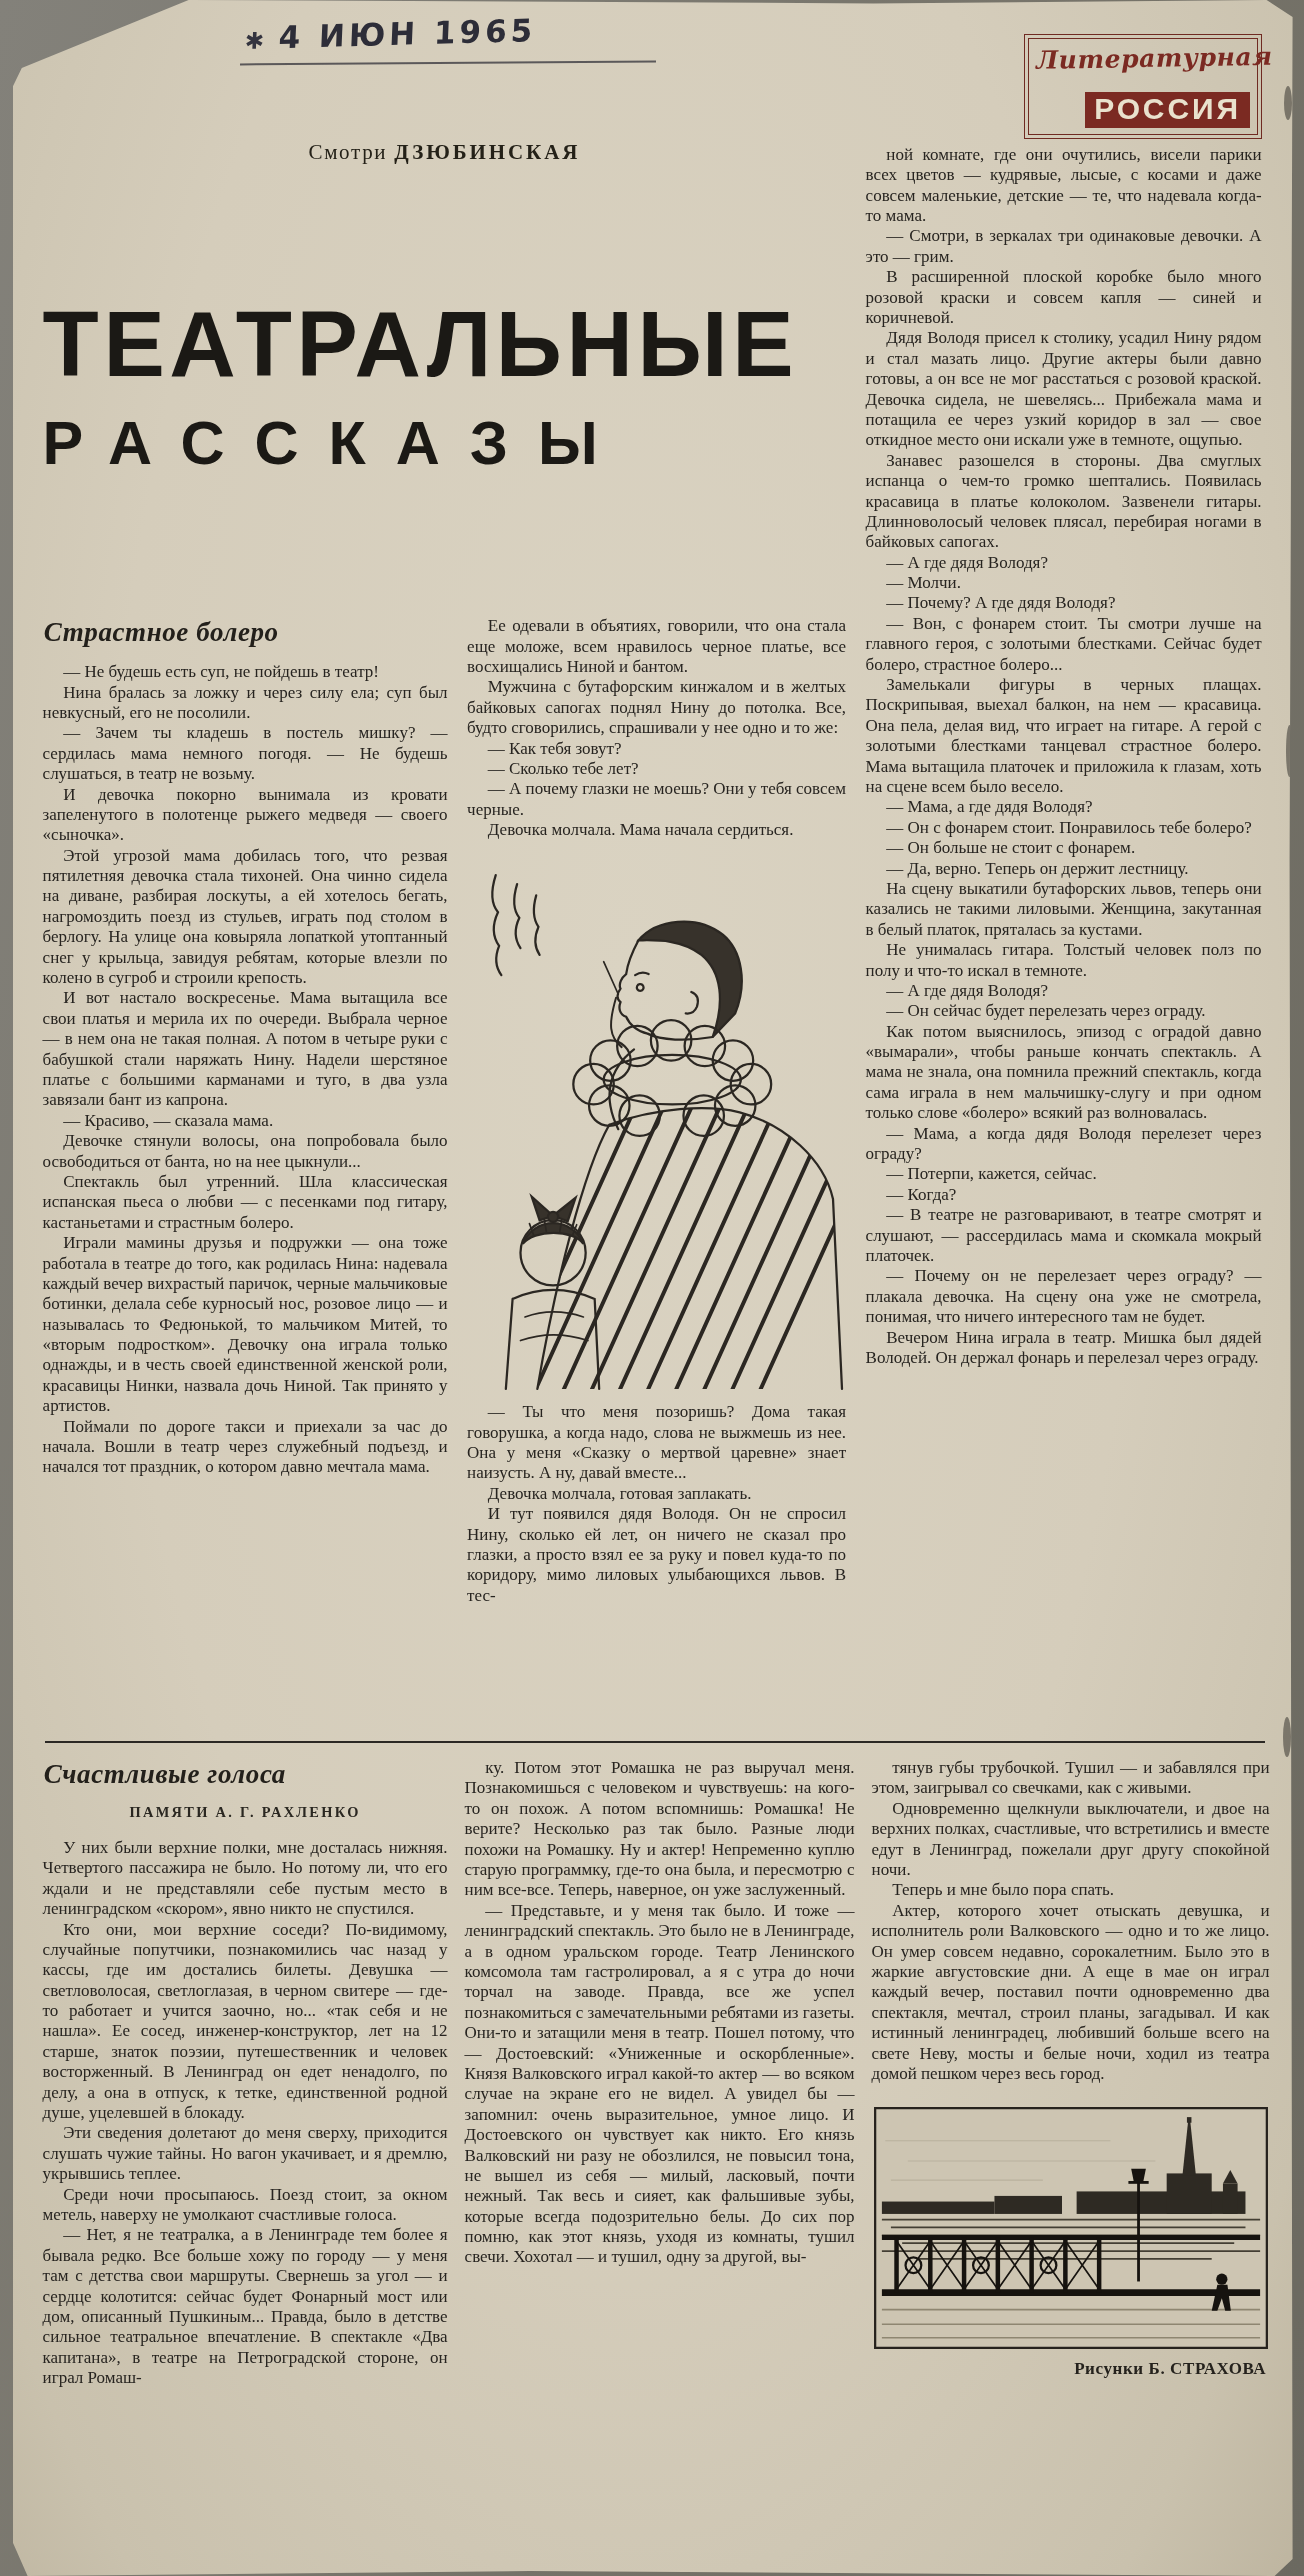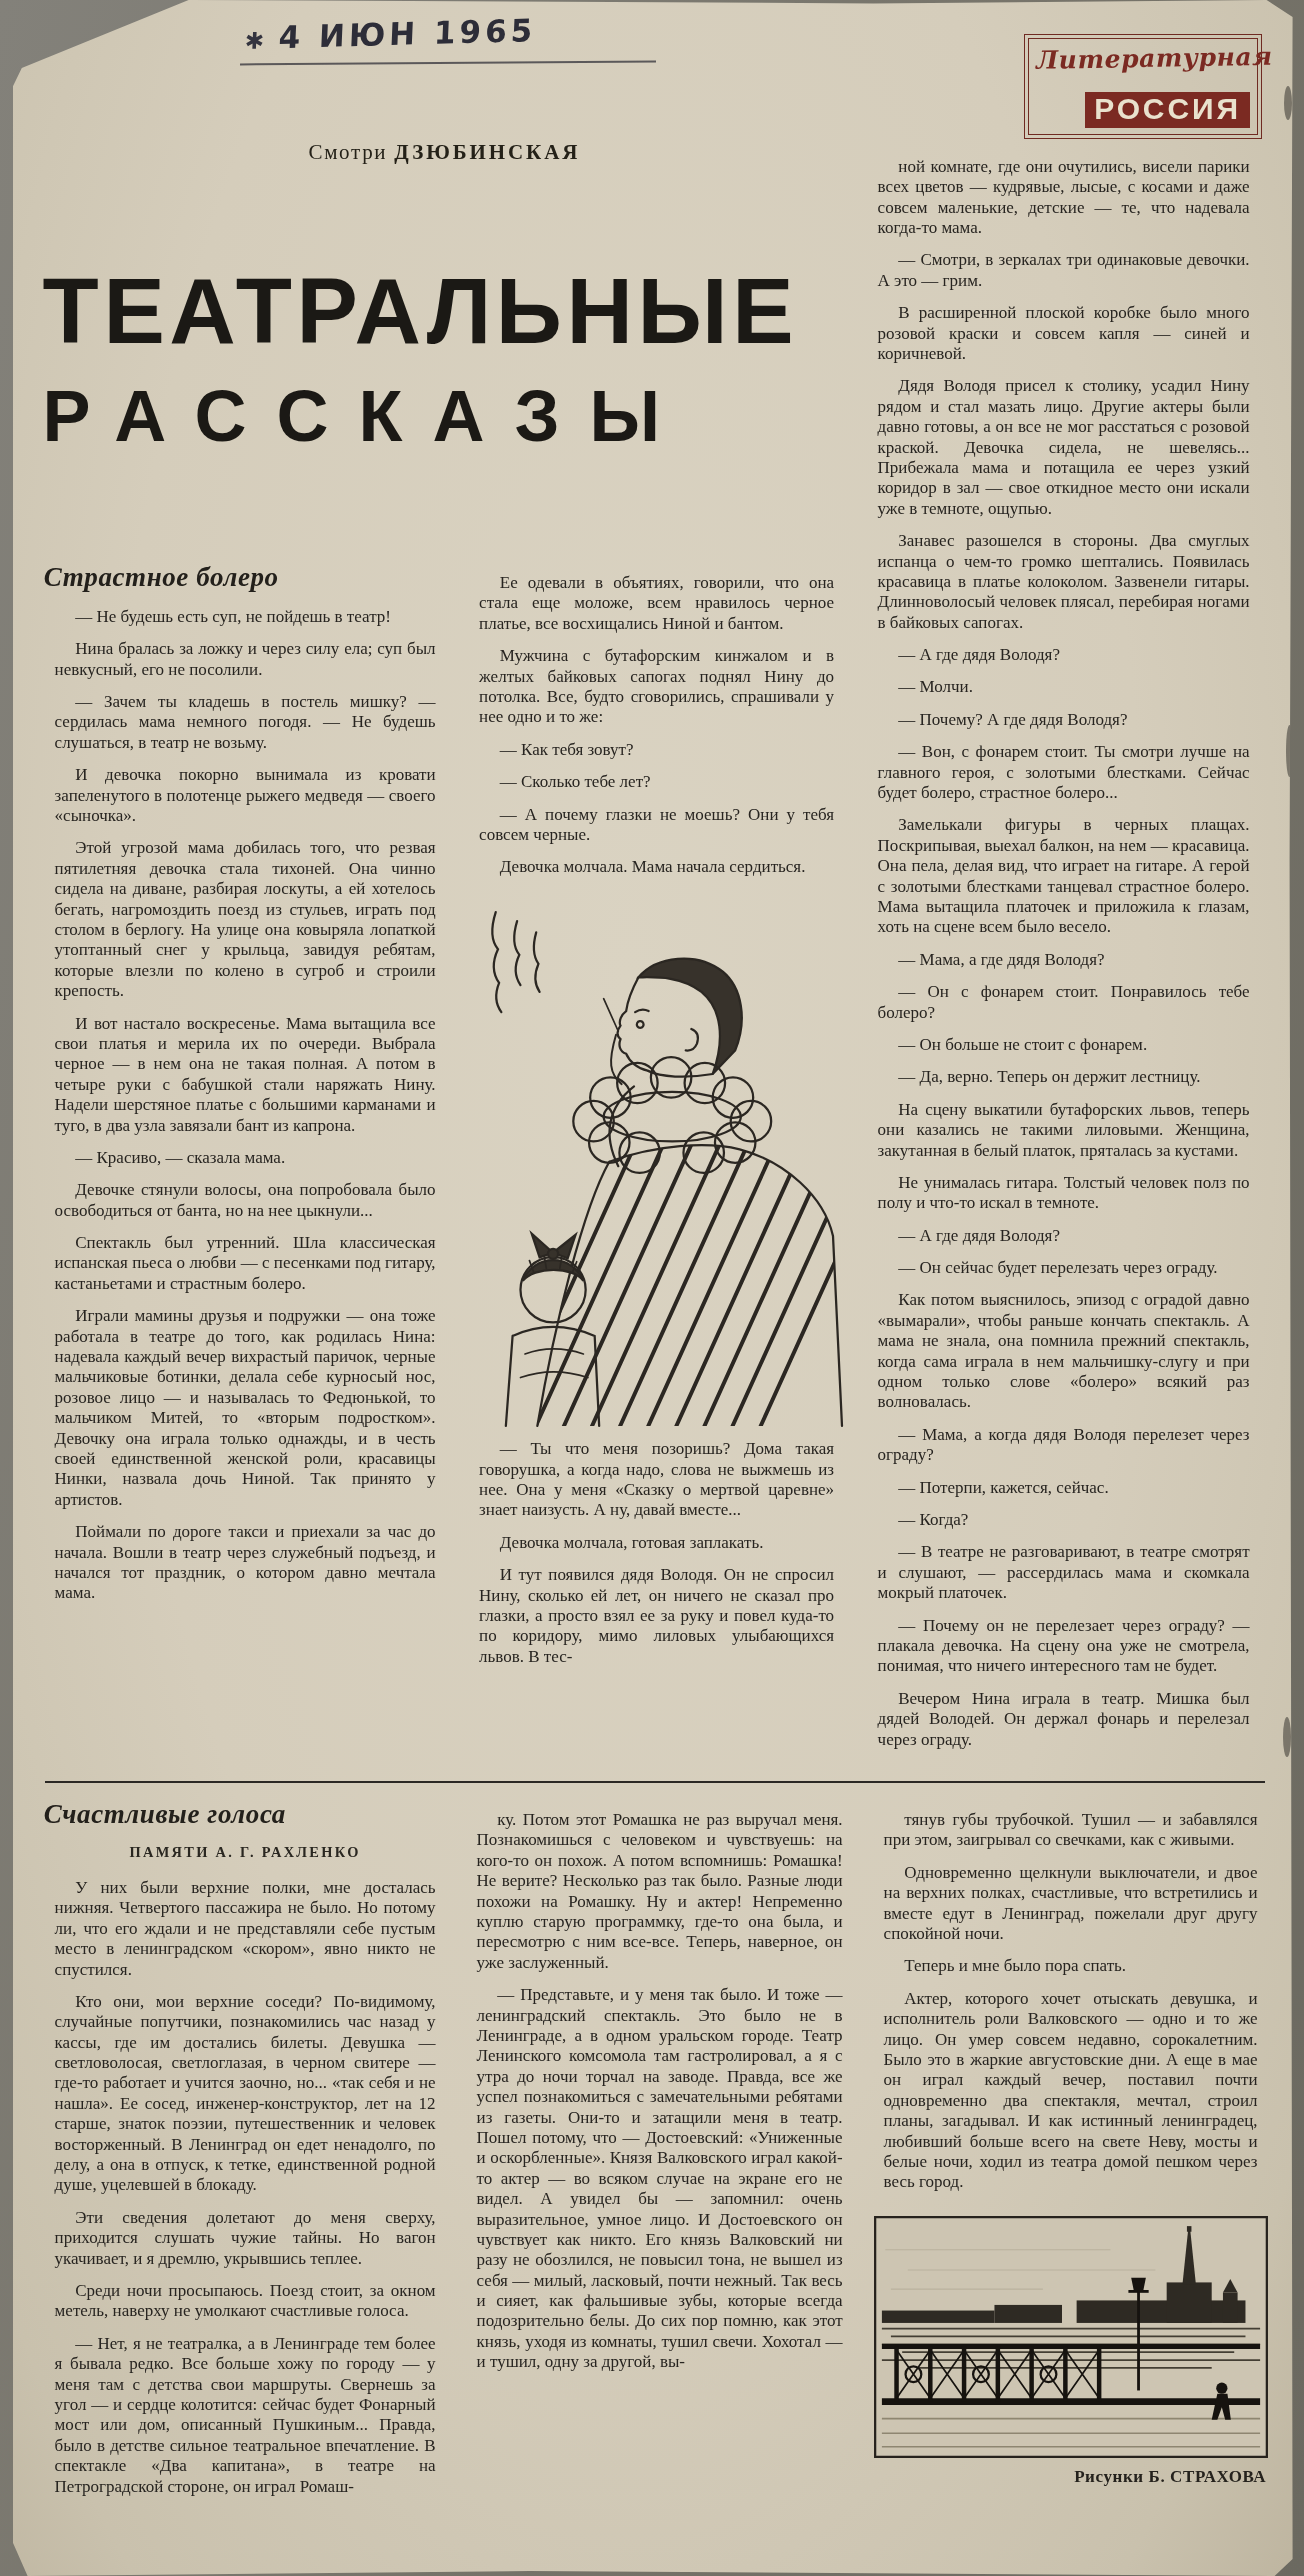--- a/index.html
+++ b/index.html
@@ -62,21 +62,21 @@
     text-align:center; font-size:21px; letter-spacing:1.7px;
     margin:3.4px 0 17px; color:#242118;
   }
   .byline .last{ font-weight:bold; letter-spacing:2.9px; }
   .headline{
     grid-column:1/3; margin:0 0 26.4px;
     font-family:"Liberation Sans", sans-serif; font-weight:800; color:#1b1915;
     line-height:1.0;
   }
   .headline .l1{ display:block; font-size:92px; letter-spacing:4.6px; white-space:nowrap; }
-  .headline .l2{ display:block; font-size:72px; letter-spacing:30px; margin-top:23px; white-space:nowrap; }
+  .headline .l2{ display:block; font-size:61px; letter-spacing:30px; margin-top:23px; white-space:nowrap; }
 
   
   .top-grid{
     display:grid;
     grid-template-columns:405px 379px 396px;
     column-gap:19.5px;
     min-height:1585px;
   }
   .colA{ grid-column:1; grid-row:3; }
   .colB{ grid-column:2; grid-row:3; }
@@ -92,21 +92,21 @@
   .story-heading{
     font-family:"Liberation Serif", serif; font-style:italic; font-weight:bold;
     font-size:27px; margin:1.1px 0 13.8px 1.1px; color:#23201b;
     letter-spacing:0.6px;
   }
   .dedication{
     text-align:center; font-weight:bold; font-size:14.4px;
     letter-spacing:2.3px; margin:0 0 17px; color:#2a2721;
   }
   .para{
-    margin:12px; text-indent:20.7px; text-align:justify;
+    margin:0; text-indent:20.7px; text-align:justify;
     font-size:17px; line-height:1.20; color:#272420;
   }
   .section-rule{
     height:1.7px; background:#2b2824; margin:19.5px 2.3px 4.6px; border:none;
   }
 
   
   .fig1{ margin:15px 0 12.6px; }
   .fig1 svg{ display:block; width:100%; height:534px; }
   .fig2{ margin:23px 0 0; }

